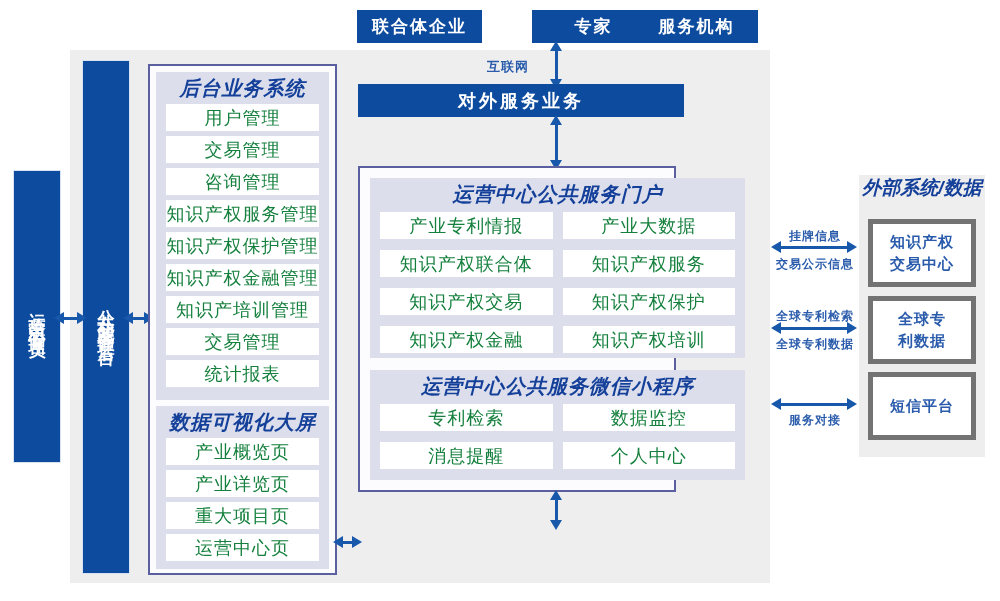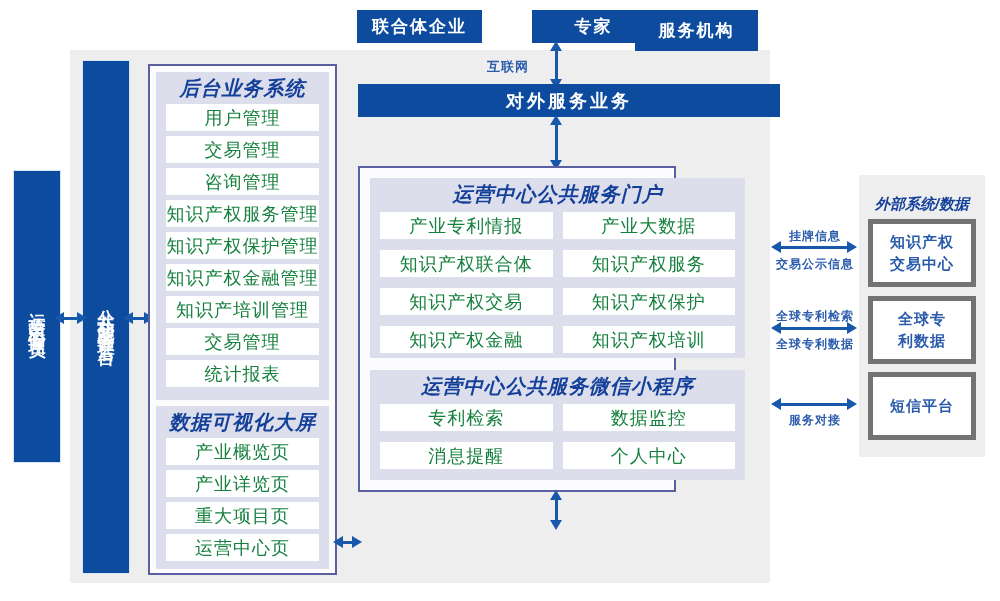--- a/index.html
+++ b/index.html
@@ -16,21 +16,21 @@
   .vbar .vtext{writing-mode:vertical-rl;text-orientation:upright;font-weight:bold;font-size:17px;letter-spacing:5px;line-height:1;}
 
   .outer-box{position:absolute;background:#fcfcfe;border:2px solid #5a5f9f;box-sizing:border-box;}
   .lav-panel{position:absolute;background:#dcdeec;box-sizing:border-box;}
   .panel-title{text-align:center;font-weight:bold;font-style:italic;color:#14409a;font-size:20px;letter-spacing:1px;padding-top:6px;height:24px;line-height:20px;}
   .item{background:#ffffff;color:#15803d;font-size:18px;display:flex;align-items:center;justify-content:center;height:27px;letter-spacing:1px;}
   .stack{display:flex;flex-direction:column;gap:5px;padding:2px 10px 8px 10px;}
   .grid2{display:grid;grid-template-columns:1fr 1fr;column-gap:10px;row-gap:11px;padding:4px 10px 10px 10px;}
 
   .ext-panel{position:absolute;background:#eeeeee;}
-  .ext-title{text-align:center;font-weight:bold;font-style:italic;color:#14409a;font-size:15px;padding-top:20px;}
+  .ext-title{text-align:center;font-weight:bold;font-style:italic;color:#14409a;font-size:19px;padding-top:0;}
   .ext-box{position:absolute;background:#ffffff;border:5px solid #737373;box-sizing:border-box;color:#2b5cac;font-size:15px;display:flex;align-items:center;justify-content:center;text-align:center;line-height:1.5;letter-spacing:1px;font-weight:bold;}
 
   .lbl{position:absolute;color:#2b5cac;font-weight:bold;font-size:12px;text-align:center;letter-spacing:1px;}
   .inet-lbl{position:absolute;color:#2b5cac;font-weight:bold;font-size:13px;letter-spacing:1px;}
 
   
   .harrow{position:absolute;height:3px;background:#1758ab;}
   .harrow::before{content:"";position:absolute;left:-9px;top:-5px;border-right:10px solid #1758ab;border-top:6.5px solid transparent;border-bottom:6.5px solid transparent;}
   .harrow::after{content:"";position:absolute;right:-9px;top:-5px;border-left:10px solid #1758ab;border-top:6.5px solid transparent;border-bottom:6.5px solid transparent;}
   .varrow{position:absolute;width:3px;background:#1758ab;}
@@ -39,26 +39,26 @@
 </style>
 </head>
 <body>
 
 <div id="canvas">
 
   <div class="gray-panel" style="left:70px;top:50px;width:700px;height:533px;"></div>
 
   <div class="blue-box top-box" style="left:357px;top:10px;width:125px;height:33px;">联合体企业</div>
   <div class="blue-box top-box" style="left:496px;top:10px;width:123px;height:33px;margin-left:36px;">专家</div>
-  <div class="blue-box top-box" style="left:635px;top:10px;width:123px;height:41px;">服务机构</div>
+  <div class="blue-box top-box" style="left:635px;top:10px;width:123px;height:33px;">服务机构</div>
 
   <div class="inet-lbl" style="left:487px;top:58px;">互联网</div>
   <div class="varrow" style="left:555px;top:50px;height:30px;"></div>
 
-  <div class="blue-box bar" style="left:358px;top:84px;width:422px;height:33px;">对外服务业务</div>
+  <div class="blue-box bar" style="left:358px;top:84px;width:326px;height:33px;">对外服务业务</div>
   <div class="varrow" style="left:555px;top:124px;height:37px;"></div>
 
   <div class="vbar" style="left:13px;top:170px;width:46px;height:291px;">
     <span class="vtext">运营中心管理员</span>
   </div>
   <div class="vbar" style="left:82px;top:60px;width:46px;height:512px;">
     <span class="vtext">公共功能及管理后台</span>
   </div>
   <div class="harrow" style="left:63px;top:317px;width:15px;"></div>
   <div class="harrow" style="left:132px;top:317px;width:13px;"></div>

